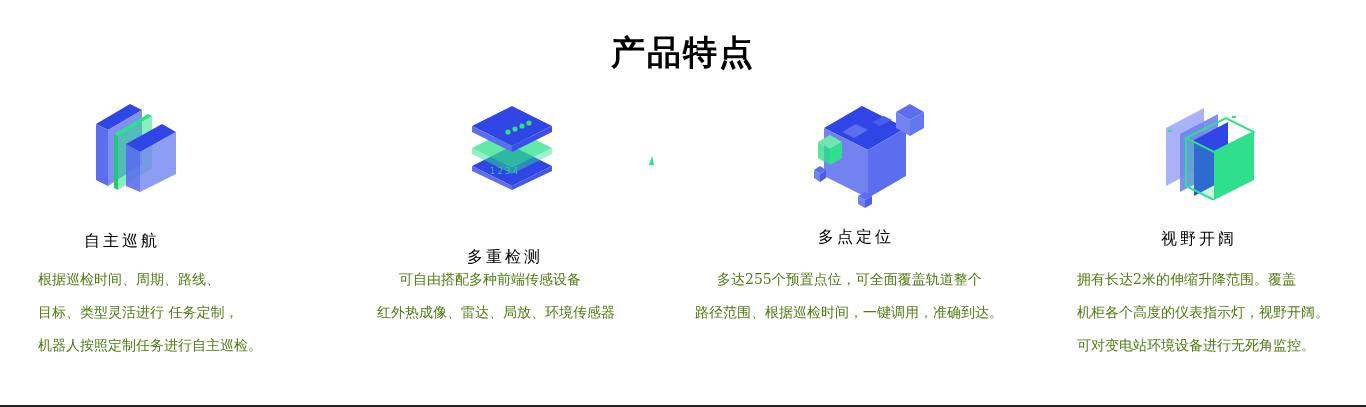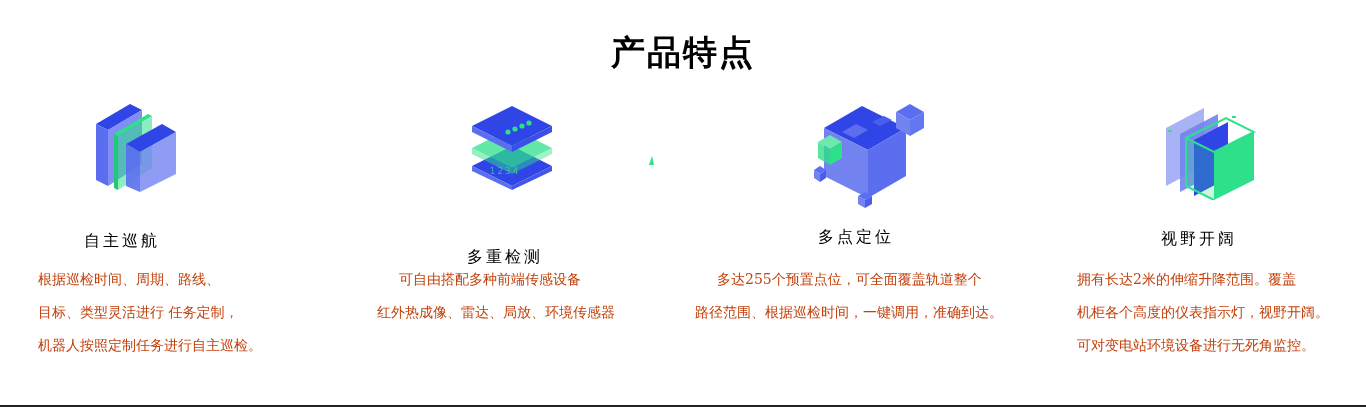--- a/index.html
+++ b/index.html
@@ -40,21 +40,21 @@
       font-size: 16px;
       letter-spacing: 3px;
       color: #000000;
       white-space: nowrap;
       line-height: 26px;
     }
     .feature-desc {
       position: absolute;
       font-family: "DejaVu Serif", "Liberation Serif", serif;
       font-size: 14px;
-      color: #c2410c;
+      color: #4d7c0f;
       line-height: 33px;
       white-space: nowrap;
     }
     .feature-desc div { height: 33px; }
     .bottom-rule {
       position: absolute;
       left: 0;
       top: 405px;
       width: 1366px;
       height: 2px;

